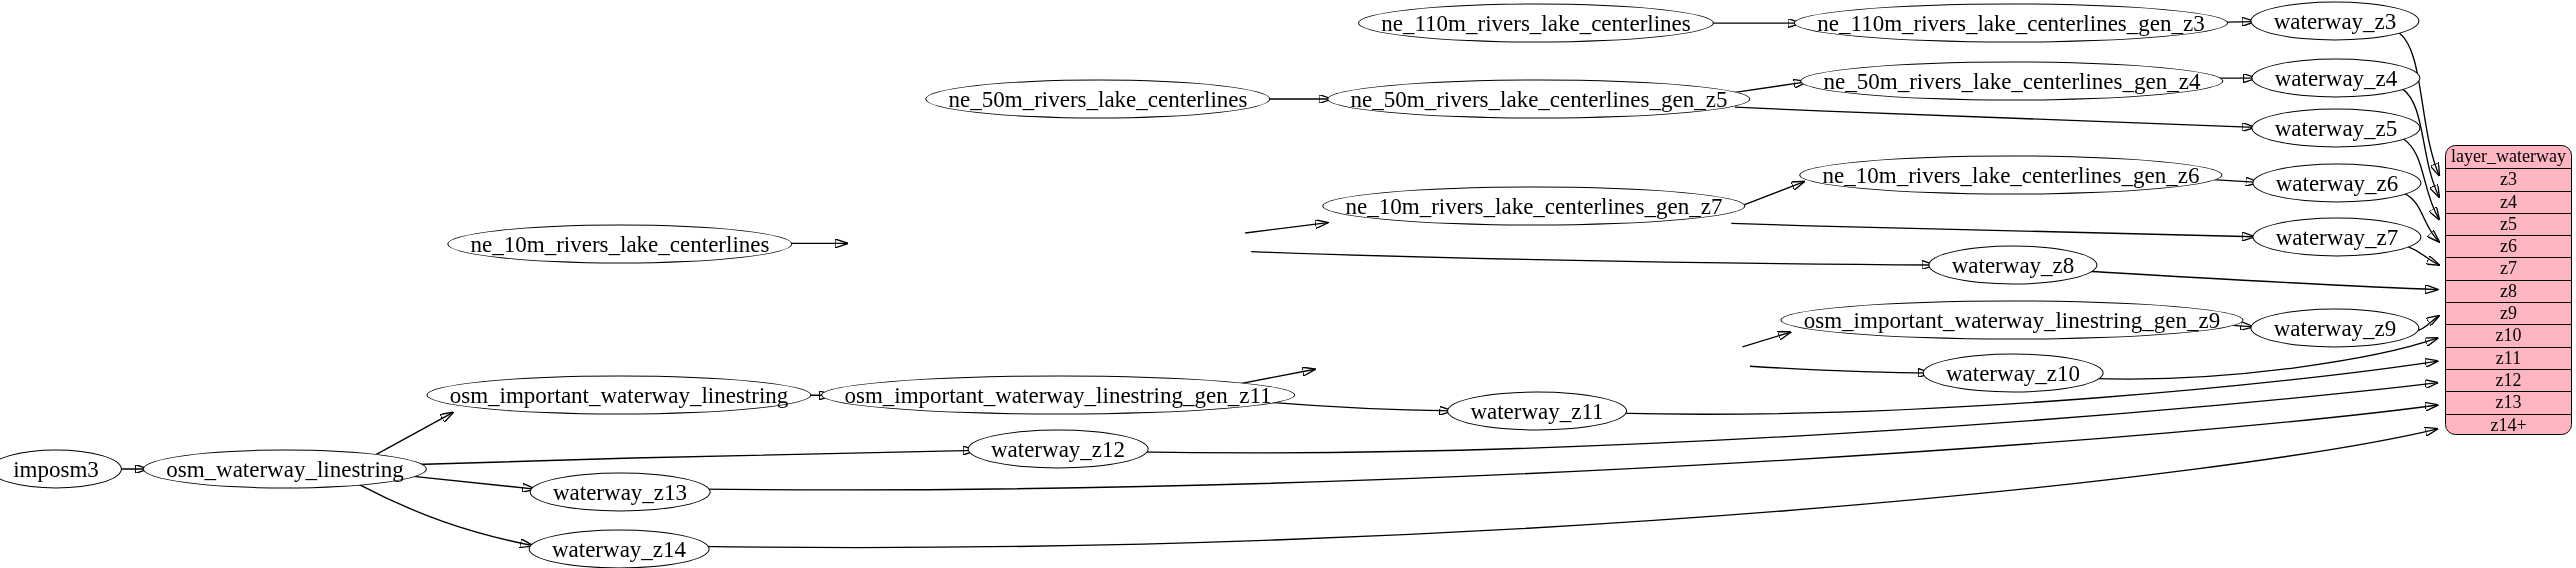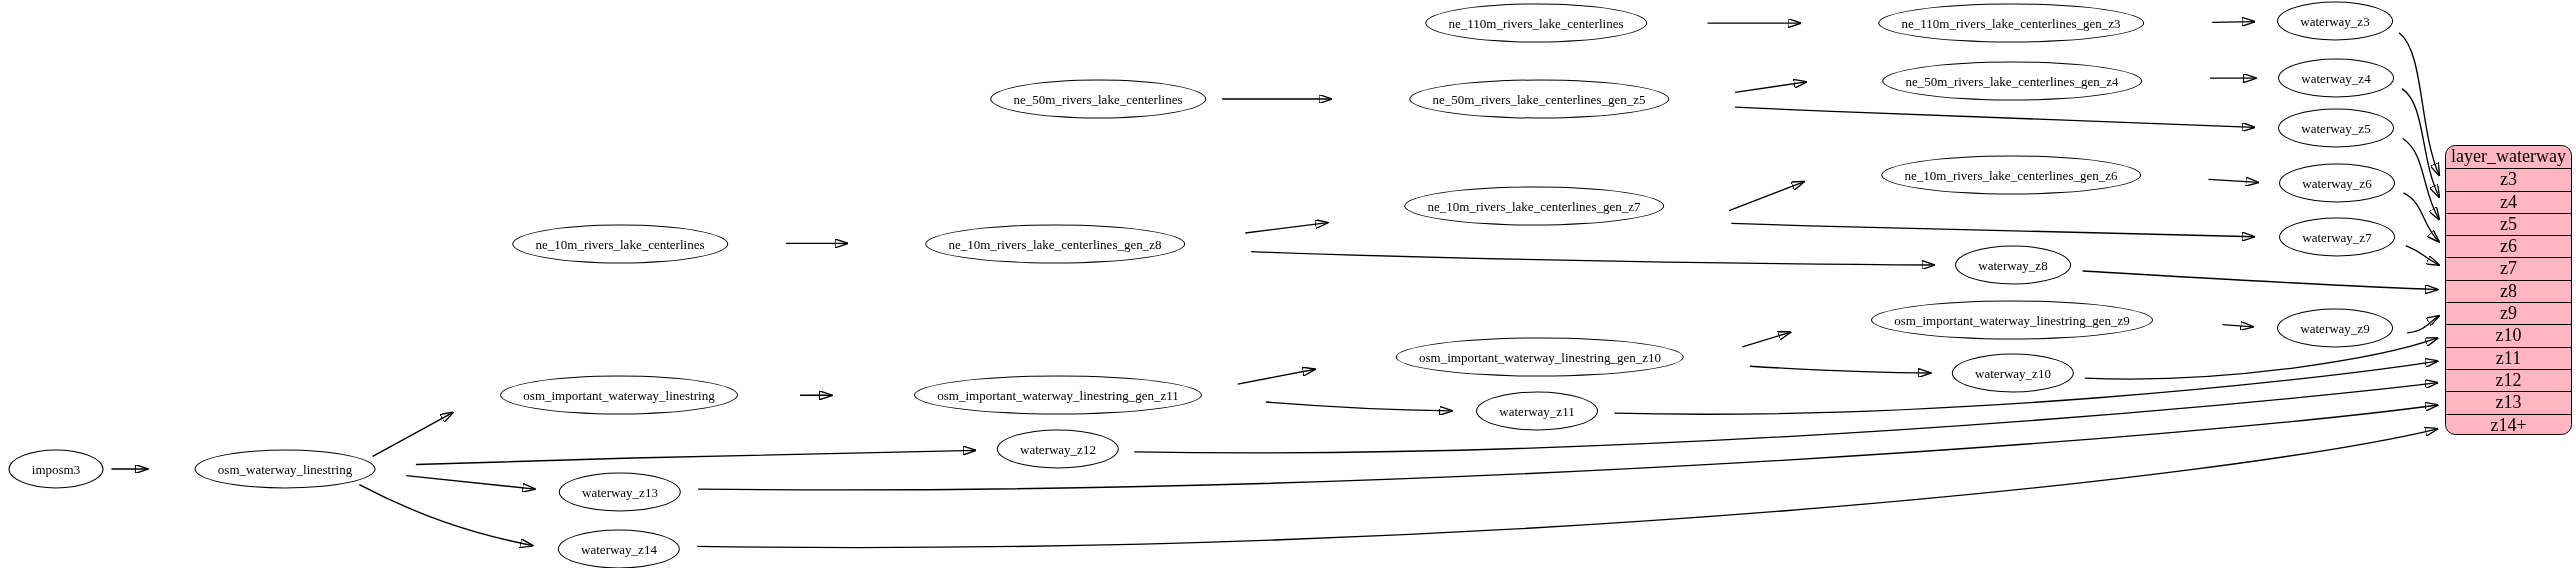--- a/index.html
+++ b/index.html
@@ -16,21 +16,21 @@
   .n{
     position:absolute;
     transform:translate(-50%,-50%);
     background:#ffffff;
     border:1.5px solid #000000;
     border-radius:50%;
     height:39px;
     padding:0 22.3px;
     display:flex;align-items:center;justify-content:center;
     white-space:nowrap;
-    font-size:13px;
+    font-size:23px;
     box-sizing:border-box;
     z-index:2;
   }
   #rtable{
     position:absolute;
     left:2445px;top:145px;width:127px;height:290px;
     background:#ffb6c1;
     border:1.5px solid #000000;
     border-radius:10.4px;
     box-sizing:border-box;
@@ -90,27 +90,25 @@
     <path marker-end="url(#arrow)" d="M 936,734 C 2000,750 3000,642 3274,576"></path>
   </svg>
 
   <div class="n" style="left:56px;top:469px">imposm3</div>
   <div class="n" style="left:619px;top:395px">osm_important_waterway_linestring</div>
   <div class="n" style="left:285px;top:469px">osm_waterway_linestring</div>
   <div class="n" style="left:620px;top:244px">ne_10m_rivers_lake_centerlines</div>
   <div class="n" style="left:620px;top:492px">waterway_z13</div>
   <div class="n" style="left:619px;top:549px">waterway_z14</div>
   <div class="n" style="left:1098px;top:99px">ne_50m_rivers_lake_centerlines</div>
-  <div class="n" style="left:1055px;top:244px">ne_10m_rivers_lake_centerlines_gen_z8</div>
   <div class="n" style="left:1058px;top:395px">osm_important_waterway_linestring_gen_z11</div>
   <div class="n" style="left:1058px;top:449px">waterway_z12</div>
   <div class="n" style="left:1536px;top:23px">ne_110m_rivers_lake_centerlines</div>
   <div class="n" style="left:1539px;top:99px">ne_50m_rivers_lake_centerlines_gen_z5</div>
   <div class="n" style="left:1534px;top:206px">ne_10m_rivers_lake_centerlines_gen_z7</div>
-  <div class="n" style="left:1540px;top:357px">osm_important_waterway_linestring_gen_z10</div>
   <div class="n" style="left:1537px;top:411px">waterway_z11</div>
   <div class="n" style="left:2011px;top:23px">ne_110m_rivers_lake_centerlines_gen_z3</div>
   <div class="n" style="left:2012px;top:81px">ne_50m_rivers_lake_centerlines_gen_z4</div>
   <div class="n" style="left:2011px;top:175px">ne_10m_rivers_lake_centerlines_gen_z6</div>
   <div class="n" style="left:2013px;top:265px">waterway_z8</div>
   <div class="n" style="left:2012px;top:320px">osm_important_waterway_linestring_gen_z9</div>
   <div class="n" style="left:2013px;top:373px">waterway_z10</div>
   <div class="n" style="left:2335px;top:21px">waterway_z3</div>
   <div class="n" style="left:2336px;top:78px">waterway_z4</div>
   <div class="n" style="left:2336px;top:128px">waterway_z5</div>

